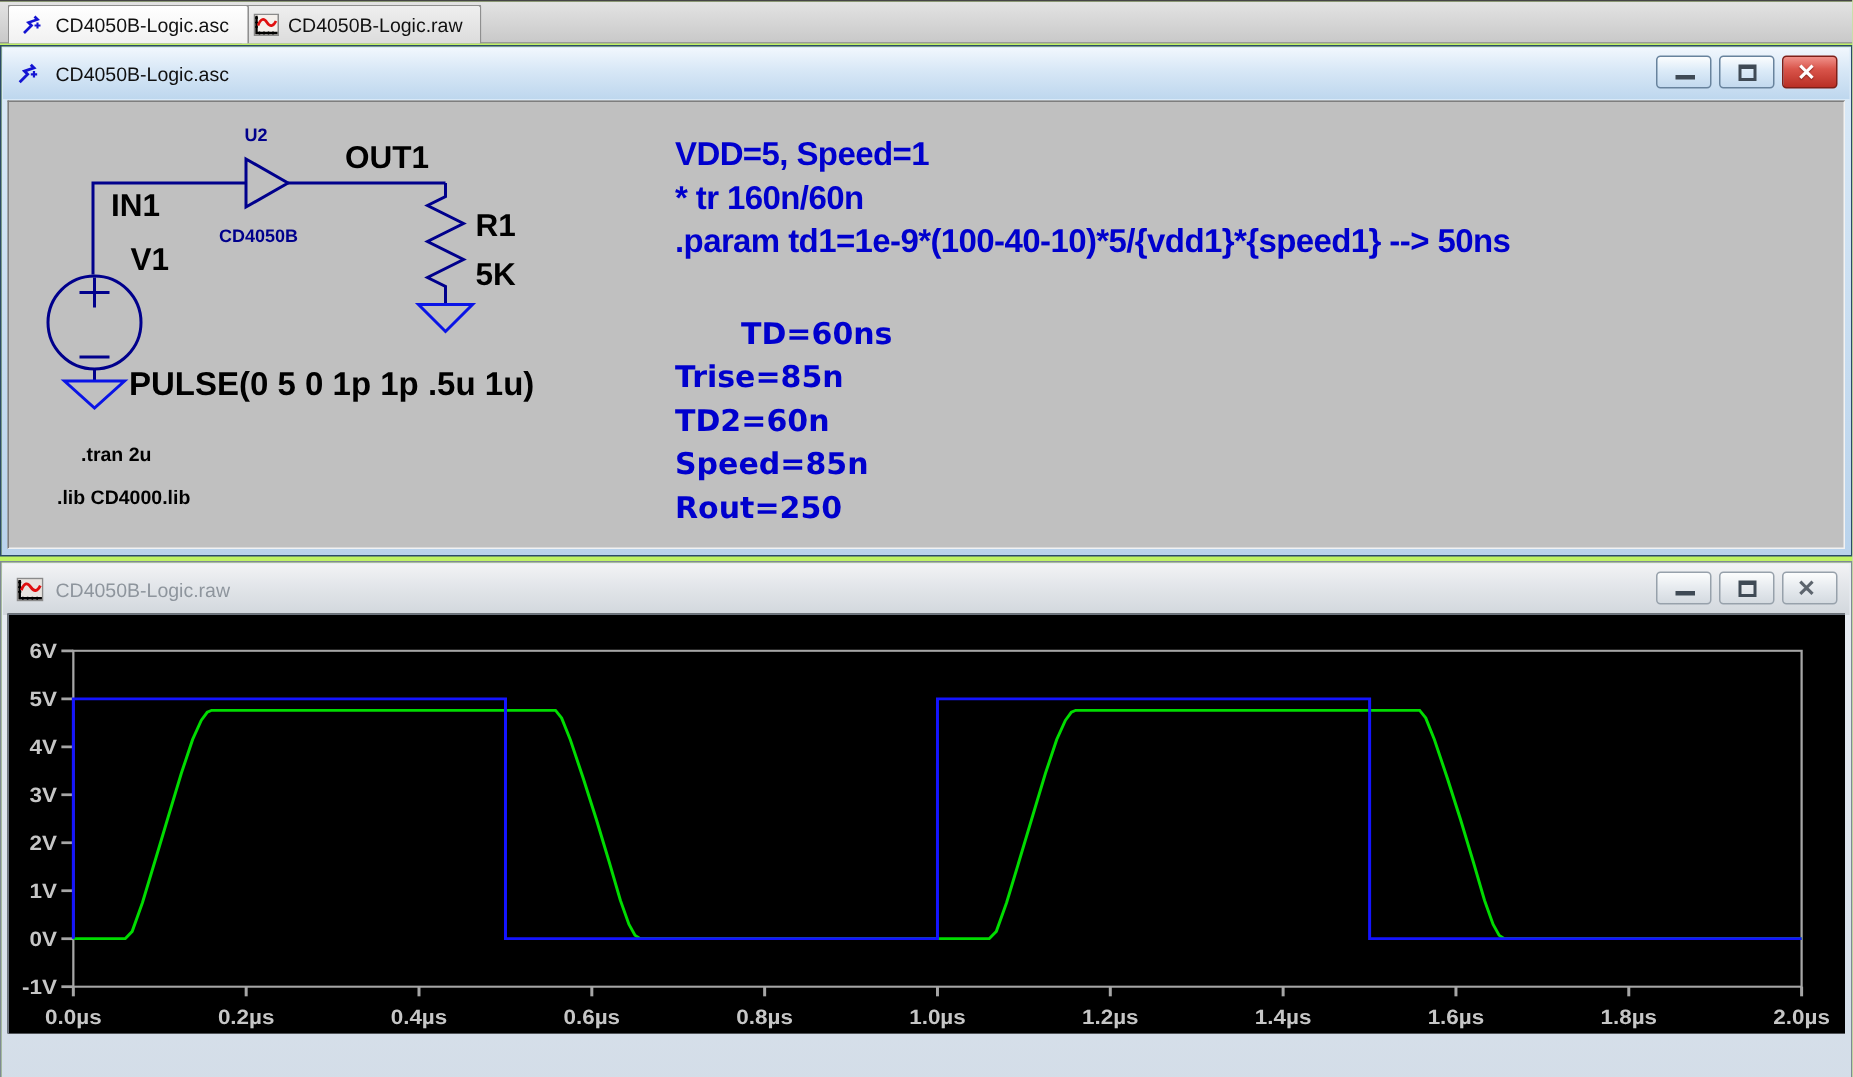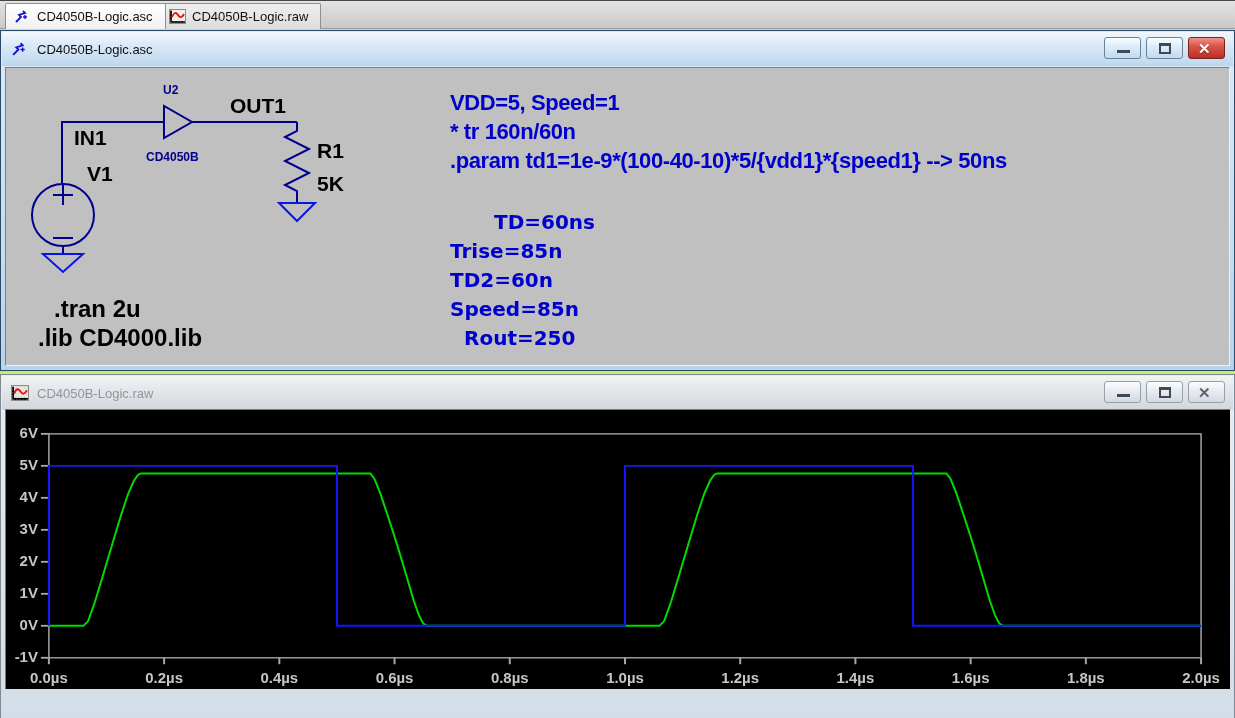--- a/index.html
+++ b/index.html
@@ -54,21 +54,21 @@
   .glyph-x{position:absolute;left:9px;top:3px;font-size:15px;font-weight:bold;line-height:15px;}
   .xw{color:#fff;text-shadow:0 1px 1px #7e1f18;}
   .xg{color:#5d656e;}
 
   
   .sch-client div{position:absolute;white-space:pre;}
   .netlbl{font-weight:bold;font-size:21px;color:#000;}
   .reflbl{font-weight:bold;font-size:21px;color:#000;}
   .partlbl{font-weight:bold;font-size:12px;color:var(--wire,#00008c);}
   .pulse{font-weight:bold;font-size:22px;color:#000;}
-  .direc{font-weight:bold;font-size:24px;color:#000;}
+  .direc{font-weight:bold;font-size:13px;color:#000;}
   .note{font-weight:bold;font-size:22px;color:var(--note,#0000cd);letter-spacing:-0.4px;}
   .parm{font-family:"DejaVu Sans",sans-serif;font-weight:bold;font-size:20px;color:var(--note,#0000cd);}
 
   
   .tracelbl{position:absolute;top:8px;transform:translateX(-50%);
             font-weight:bold;font-size:15px;white-space:nowrap;}
   #wave-svg{position:absolute;left:0;top:0;width:100%;height:100%;}
   #wave-svg text{font-family:"Liberation Sans",sans-serif;font-weight:bold;font-size:15px;}
 </style>
 </head>
@@ -130,31 +130,32 @@
         <path class="gndcol" d="M37 186 L77 186 L57 204 Z" stroke="#0a14e6" stroke-width="2" fill="none"></path>
       </svg>
 
       <div class="netlbl" style="left:68px;top:26px;margin-top:32px;">IN1</div>
       <div class="partlbl" style="left:157px;top:15px;">U2</div>
       <div class="netlbl" style="left:224px;top:26px;">OUT1</div>
       <div class="partlbl" style="left:140px;top:82px;">CD4050B</div>
       <div class="reflbl" style="left:81px;top:94px;text-align:center;">V1</div>
       <div class="reflbl" style="left:311px;top:71px;text-align:right;">R1</div>
       <div class="reflbl" style="left:311px;top:104px;">5K</div>
+      <div class="pulse" style="left:80px;top:175px;">PULSE(0 5 0 1p 1p .5u 1u)</div>
       <div class="direc" style="left:48px;top:227px;">.tran 2u</div>
       <div class="direc" style="left:32px;top:256px;">.lib CD4000.lib</div>
 
       <div class="note" style="left:444px;top:22px;">VDD=5, Speed=1</div>
       <div class="note" style="left:444px;top:51px;">* tr 160n/60n</div>
       <div class="note" style="left:444px;top:80px;">.param td1=1e-9*(100-40-10)*5/{vdd1}*{speed1} --&gt; 50ns</div>
       <div class="parm" style="left:444px;top:142px;margin-left:44px;">TD=60ns</div>
       <div class="parm" style="left:444px;top:171px;">Trise=85n</div>
       <div class="parm" style="left:444px;top:200px;">TD2=60n</div>
       <div class="parm" style="left:444px;top:229px;">Speed=85n</div>
-      <div class="parm" style="left:444px;top:258px;margin-left:14px;">Rout=250</div>
+      <div class="parm" style="left:444px;top:258px;">Rout=250</div>
     </div>
   </div>
 
   <div class="win" id="win-raw">
     <div class="titlebar">
       <svg class="ticon" viewBox="0 0 17 15">
         <rect x="0.5" y="0.5" width="16" height="14" fill="#e8e4e0" stroke="#8a8a8a"></rect>
         <path d="M2 1.5 L2 13 L16 13" stroke="#000" stroke-width="1.6" fill="none"></path>
         <path d="M1 3 L3 3 M1 6 L3 6 M1 9 L3 9 M4 12 L4 14 M7 12 L7 14 M10 12 L10 14 M13 12 L13 14" stroke="#000" stroke-width="1"></path>
         <path d="M3 8 C5 3,7 3,9 6 C11 9,13 9,15 5" stroke="#e01010" stroke-width="1.8" fill="none"></path>

